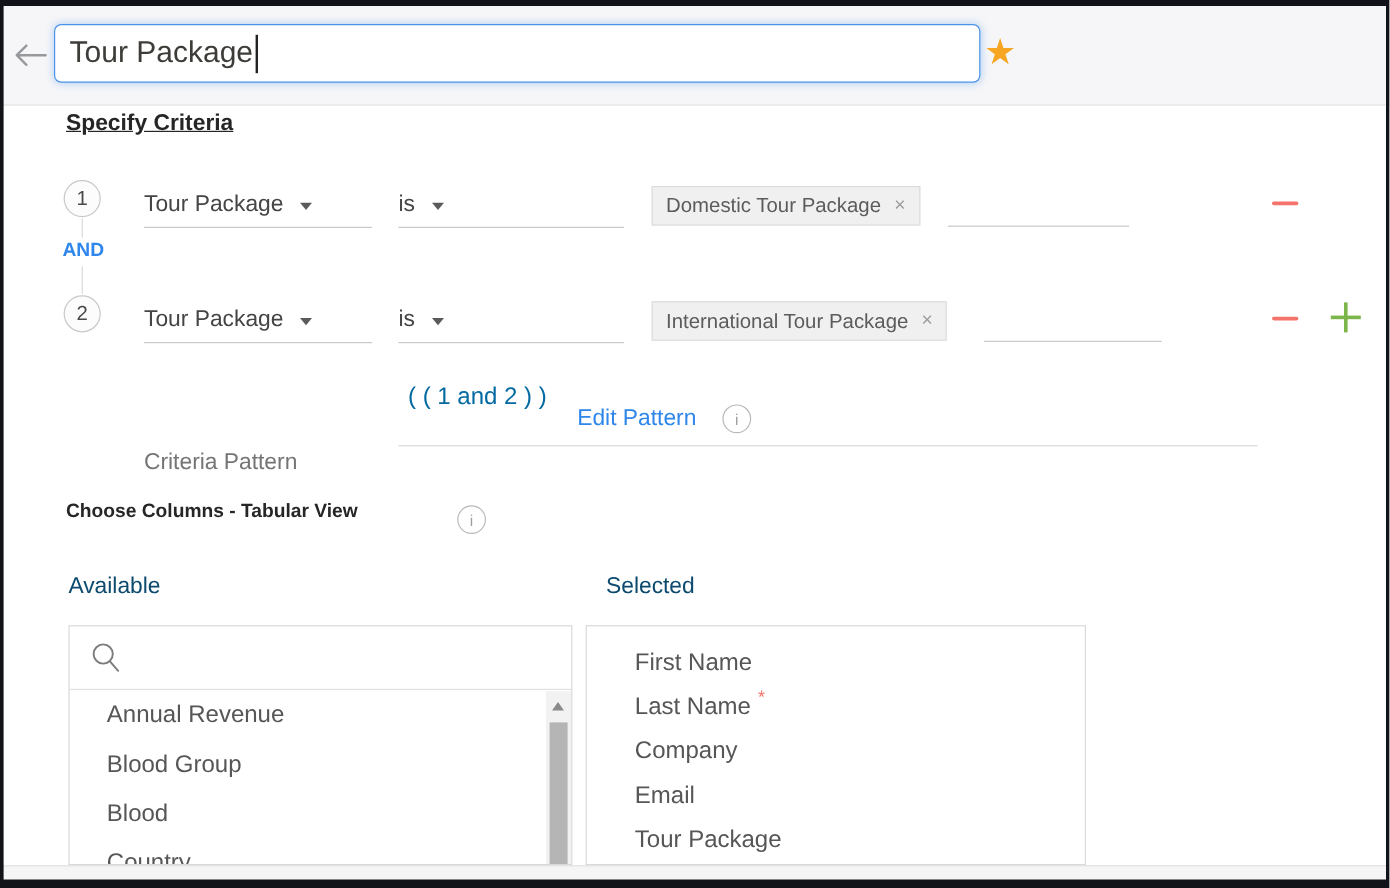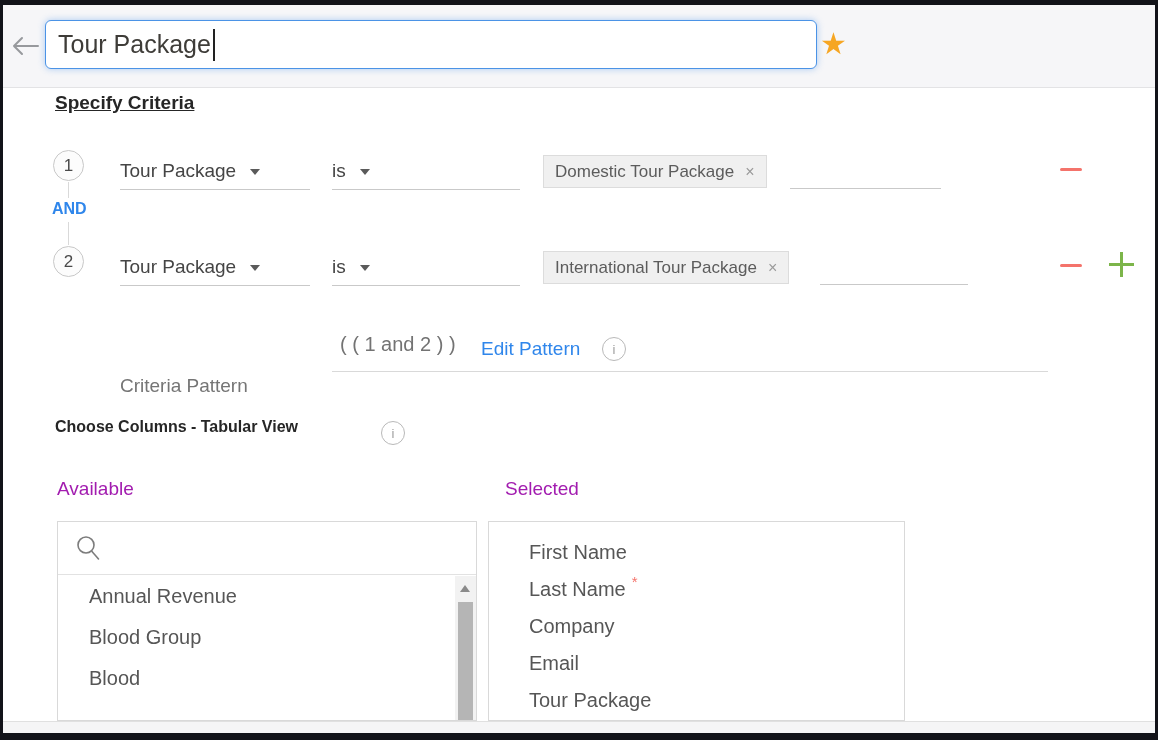--- a/index.html
+++ b/index.html
@@ -28,27 +28,27 @@
   .tag .tag-txt { font-size:17px; color:#5c5c5c; white-space:nowrap; }
   .tag .tag-x { font-size:16px; color:#9a9a9a; cursor:pointer; }
   .value-line { position:absolute; height:1px; background:#c9c9c9; }
   .minus-btn { position:absolute; width:22px; height:3px; background:#f4736b; border-radius:2px; cursor:pointer; }
   .plus-btn { position:absolute; width:25px; height:25px; cursor:pointer; }
   .plus-btn .pb-h { position:absolute; left:0; top:11px; width:25px; height:3px; background:#7cb54a; }
   .plus-btn .pb-v { position:absolute; left:11px; top:0; width:3px; height:25px; background:#7cb54a; }
 
   
   .pattern-label { position:absolute; left:120px; top:339px; font-size:19px; color:#757575;margin-top:36px; }
-  .pattern-value { position:absolute; left:340px; top:333px; font-size:20px; color:#737373; }
+  .pattern-value { position:absolute; left:340px; top:320px; font-size:20px; color:#0369a1; }
   .pattern-edit { position:absolute; left:481px; top:338px; font-size:19px; color:#2f86eb; cursor:pointer; }
   .info-icon { position:absolute; width:24px; height:24px; border:1px solid #b9b9b9; border-radius:50%; display:flex; align-items:center; justify-content:center; font-size:13px; color:#9e9e9e; font-style:normal; }
   .pattern-line { position:absolute; left:332px; top:371px; width:716px; height:1px; background:#d9d9d9; }
 
   
-  .col-label { position:absolute; font-size:19px; color:#a21caf; }
+  .col-label { position:absolute; font-size:19px; color:#0c4a6e; }
   .panel { position:absolute; top:521px; background:#fff; border:1px solid #d9d9d9; overflow:hidden; }
   .panel.available { left:57px; width:420px; height:200px; }
   .panel.selected { left:488px; width:417px; height:200px; }
   .search-row { position:relative; height:53px; border-bottom:1px solid #e2e2e2; cursor:text; }
   .search-row svg { position:absolute; left:17px; top:13px; }
   .list { position:absolute; left:0; right:21px; top:54px; bottom:0; overflow:hidden; }
   .list-item { height:41px; display:flex; align-items:center; padding-left:31px; font-size:20px; color:#565656; cursor:pointer; white-space:nowrap; }
   .sel-list { position:absolute; left:0; right:0; top:13px; }
   .sel-item { height:37px; display:flex; align-items:flex-start; padding-left:40px; font-size:20px; color:#565656; cursor:pointer; white-space:nowrap; padding-top:6px; }
   .req-mark { color:#f4736b; font-size:15px; margin-left:6px; position:relative; top:-5px; }
@@ -134,20 +134,21 @@
     <div class="search-row">
       <svg width="27" height="27" viewBox="0 0 27 27">
         <circle cx="11" cy="10" r="8" fill="none" stroke="#7c7c7c" stroke-width="1.6"></circle>
         <line x1="17" y1="16.5" x2="23.5" y2="24" stroke="#7c7c7c" stroke-width="1.6" stroke-linecap="round"></line>
       </svg>
     </div>
     <div class="list">
       <div class="list-item">Annual Revenue</div>
       <div class="list-item">Blood Group</div>
       <div class="list-item">Blood</div>
+      <div class="list-item">Country</div>
     </div>
     <div class="scrollbar">
       <div class="scroll-up"></div>
       <div class="scroll-thumb"></div>
     </div>
   </div>
 
   <div class="panel selected">
     <div class="sel-list">
       <div class="sel-item">

